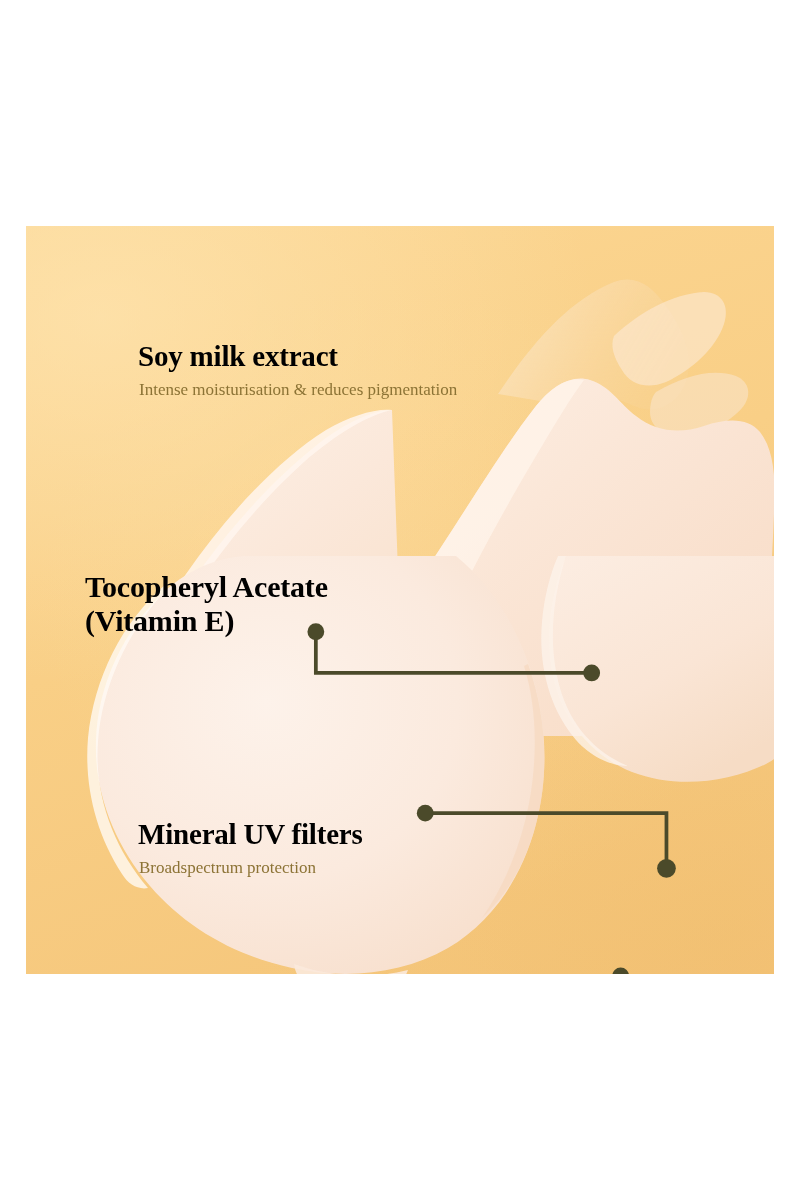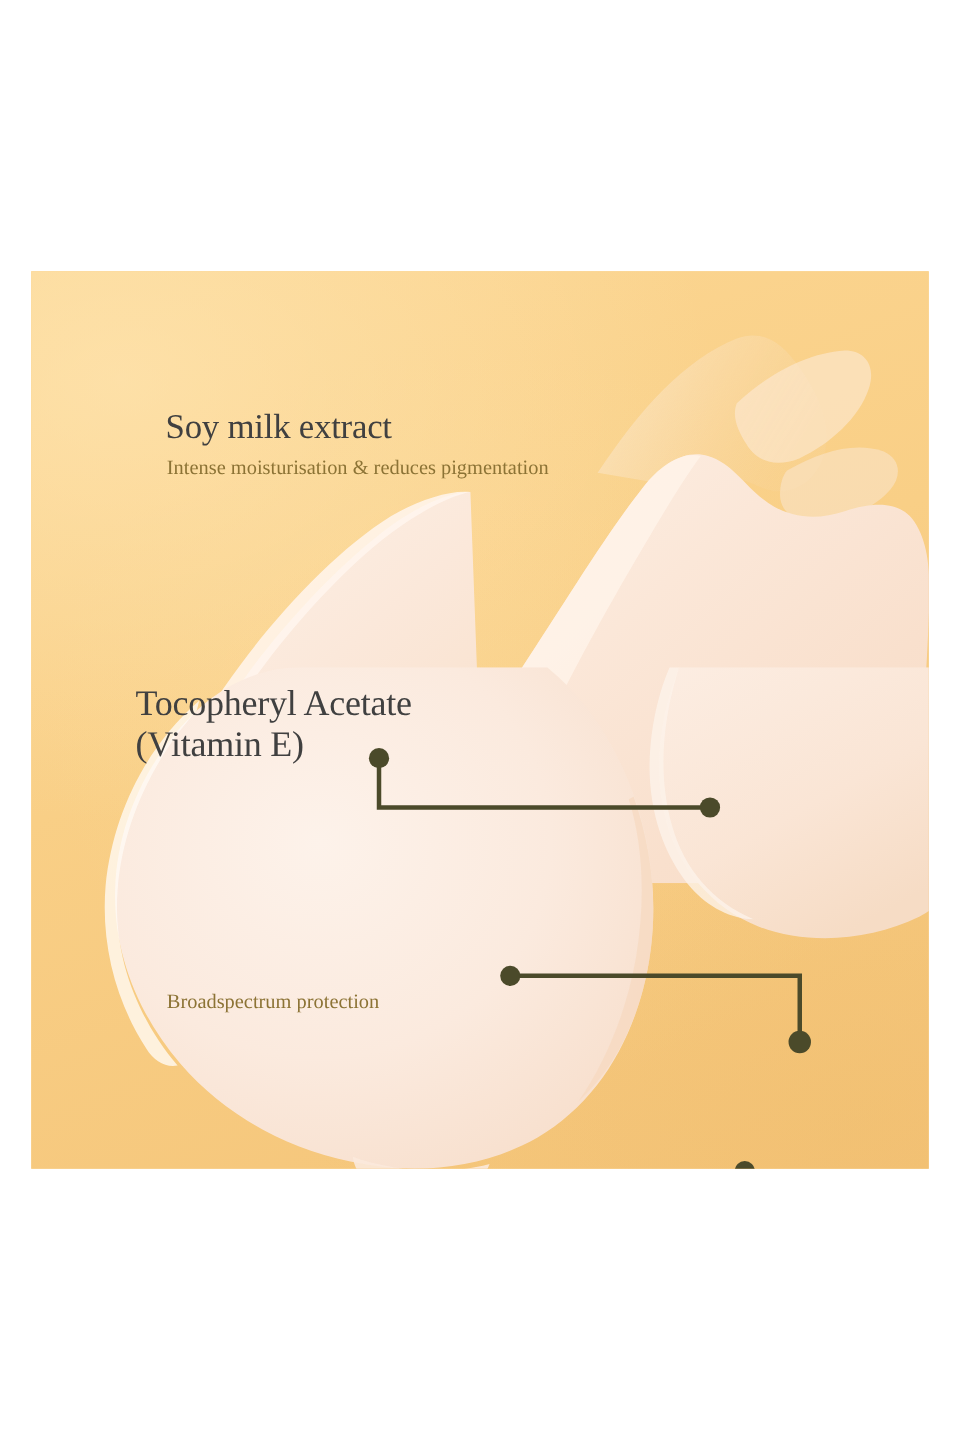--- a/index.html
+++ b/index.html
@@ -72,41 +72,41 @@
     height: 260px;
   }
 
   
   .label-block {
     position: absolute;
     z-index: 5;
   }
   .label-title {
     font-family: "Liberation Serif", serif;
-    font-weight: normal;
+    font-weight: bold;
     font-size: 29px;
     line-height: 1.14;
-    color: #404040;
+    color: #000000;
     letter-spacing: -0.2px;
     margin: 0;
     white-space: pre-line;
   }
   .label-sub {
     font-family: "Liberation Serif", serif;
     font-weight: normal;
     font-size: 17px;
     line-height: 1.2;
     color: #8c7335;
     margin: 7px 0 0 0;
   }
 
   #block-soy          { left: 112px; top: 114px; }
   #block-soy .label-sub { margin-left: 1px; text-align: center; }
 
-  #block-toco         { left: 59px; top: 344px; margin-left: 28px; }
+  #block-toco         { left: 59px; top: 344px; }
   #block-toco .label-title { font-size: 30px; }
   #block-toco .label-sub   { margin-left: 10px; margin-top: 9px; }
 
   #block-mineral      { left: 112px; top: 592px; }
   #block-mineral .label-sub { margin-left: 1px; }
 
   
   #connectors {
     position: absolute;
     inset: 0;
@@ -228,20 +228,21 @@
     <p class="label-title">Soy milk extract</p>
     <p class="label-sub">Intense moisturisation &amp; reduces pigmentation</p>
   </div>
 
   <div class="label-block" id="block-toco">
     <p class="label-title">Tocopheryl Acetate
 (Vitamin E)</p>
   </div>
 
   <div class="label-block" id="block-mineral">
+    <p class="label-title">Mineral UV filters</p>
     <p class="label-sub">Broadspectrum protection</p>
   </div>
 
   <svg id="connectors" viewBox="0 0 800 1201">
 
     <g>
       <path class="conn-line" d="M 310 434 L 310 478 L 605 478"></path>
       <circle class="conn-dot" r="9" cy="434" cx="310"></circle>
       <circle class="conn-dot" r="9" cy="478" cx="605"></circle>
     </g>

